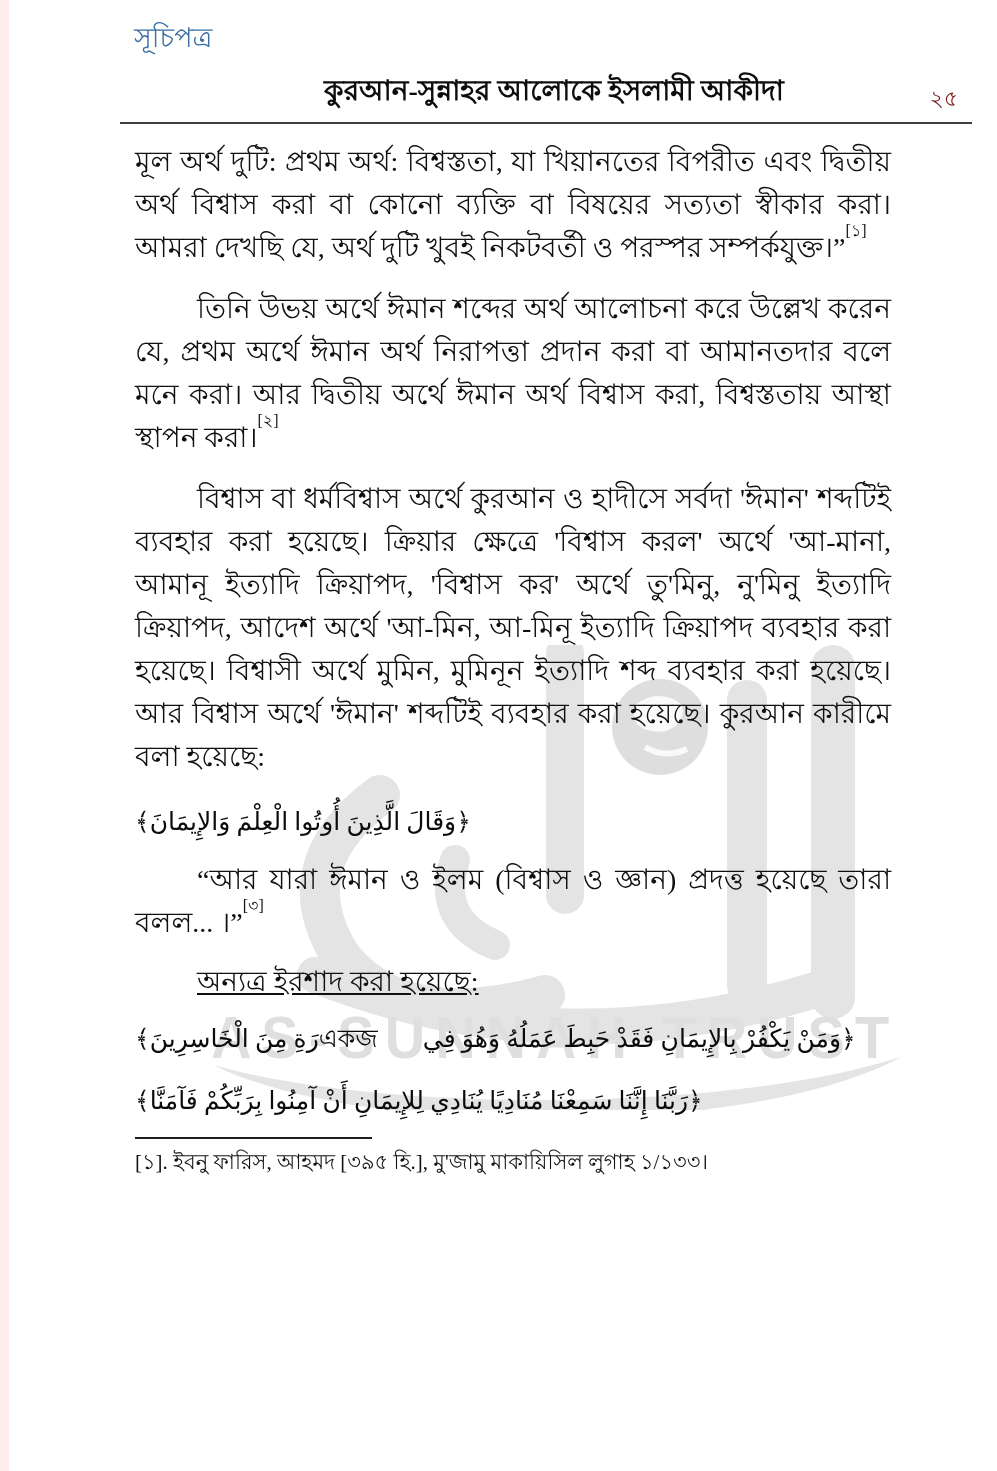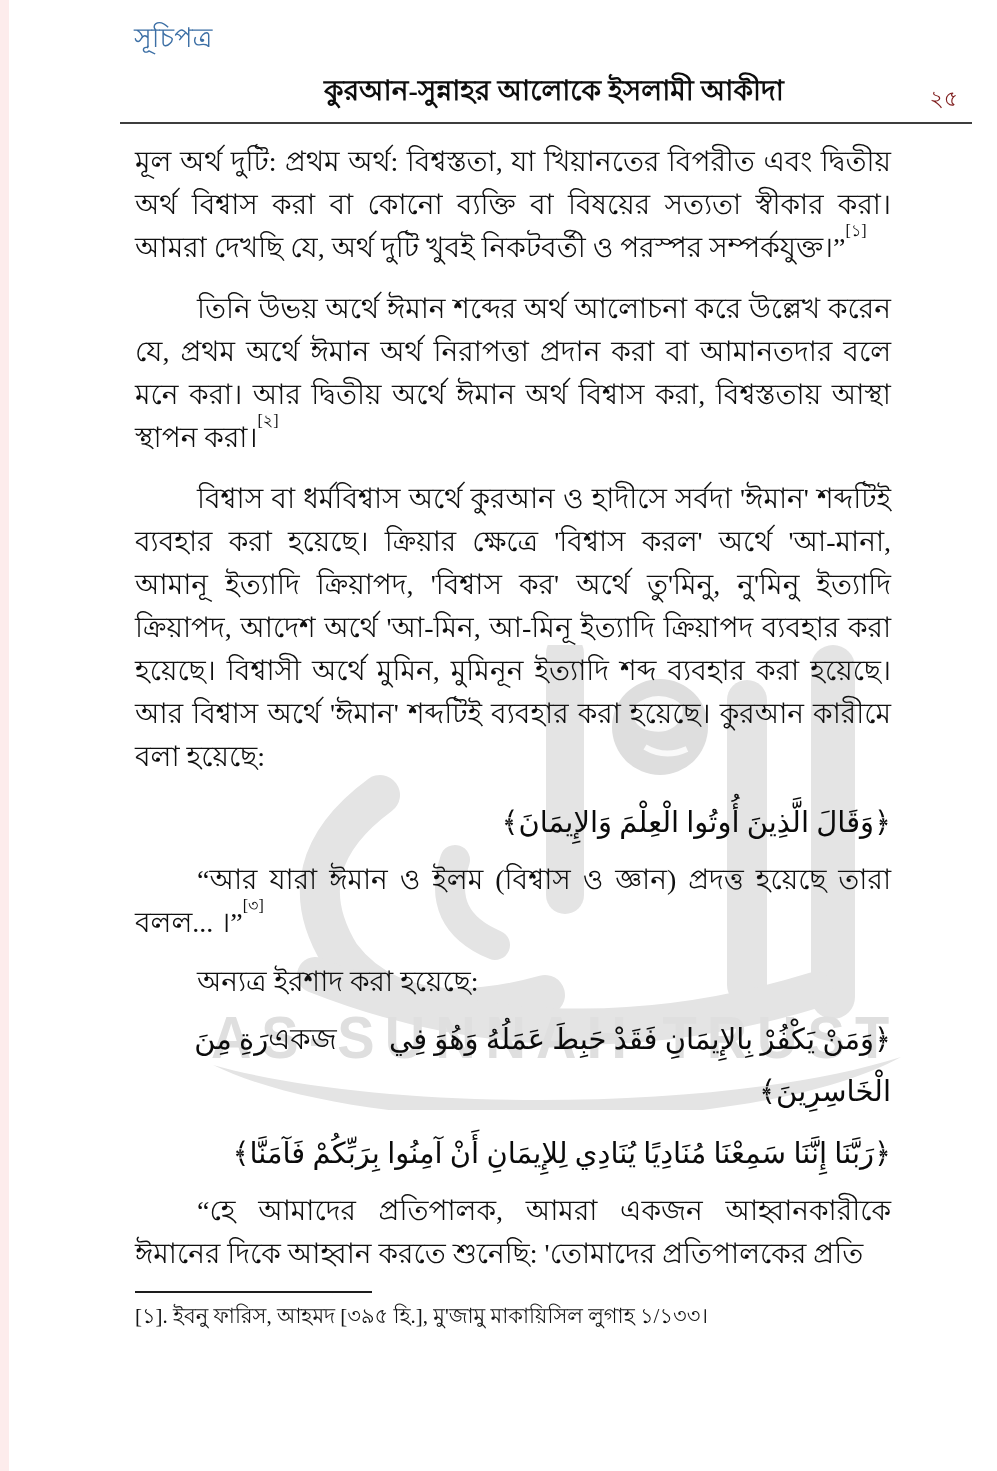--- a/index.html
+++ b/index.html
@@ -40,24 +40,24 @@
   .header .pageno{
     position:absolute;right:14px;bottom:4px;font-size:22px;font-weight:400;color:#7f1d1d;
   }
   .body{
     margin:16px 106px 0 135px;
     font-size:28px;line-height:43px;text-align:justify;color:#101010;
   }
   .para{margin:0 0 18px 0;}
   .para.indent,.trans,.lead{text-indent:62px;}
   .trans{margin:0 0 16px 0;}
-  .lead{margin:0 0 10px 0;text-align:left;}
+  .lead{margin:0 0 10px 0;text-align:left;text-decoration:underline;}
   .arabic{
-    direction:rtl;text-align:right;text-indent:0;
-    font-size:29px;line-height:52px;margin:4px 0 10px 0;color:#0b0b0b;
+    direction:rtl;text-align:left;text-indent:0;
+    font-size:25px;line-height:52px;margin:4px 0 10px 0;color:#0b0b0b;
   }
   sup.ref{
     font-size:16px;line-height:0;position:relative;top:-11px;letter-spacing:0;
   }
   
   .fn-rule{
     margin:8px 0 10px 135px;width:237px;border-top:2.5px solid #1d1d1d;
   }
   .footnotes{margin:0 60px 0 135px;font-size:21px;line-height:26px;color:#131313;}
   .fn{margin:0 0 16px 0;}
@@ -111,21 +111,20 @@
       <div class="trans"><span>“আর যারা ঈমান ও ইলম (বিশ্বাস ও জ্ঞান) প্রদত্ত হয়েছে তারা বলল... ।”</span><sup class="ref">[৩]</sup></div>
 
       <div class="lead">অন্যত্র ইরশাদ করা হয়েছে:</div>
 
       <div class="arabic" dir="rtl">﴿وَمَنْ يَكْفُرْ بِالإِيمَانِ فَقَدْ حَبِطَ عَمَلُهُ وَهُوَ فِي একজনِرَةِ مِنَ الْخَاسِرِينَ﴾</div>
 
 
 
       <div class="arabic" dir="rtl">﴿رَبَّنَا إِنَّنَا سَمِعْنَا مُنَادِيًا يُنَادِي لِلإِيمَانِ أَنْ آمِنُوا بِرَبِّكُمْ فَآمَنَّا﴾</div>
 
-      <div class="trans"><span>“হে আমাদের প্রতিপালক, আমরা একজন আহ্বানকারীকে ঈমানের দিকে আহ্বান করতে শুনেছি: 'তোমাদের প্রতিপালকের প্রতি</span></div>
     </div>
 
     <div class="fn-rule"></div>
 
     <div class="footnotes">
       <div class="fn">[১]. ইবনু ফারিস, আহমদ [৩৯৫ হি.], মু'জামু মাকায়িসিল লুগাহ ১/১৩৩।</div>
 
     </div>
 
   </div>

